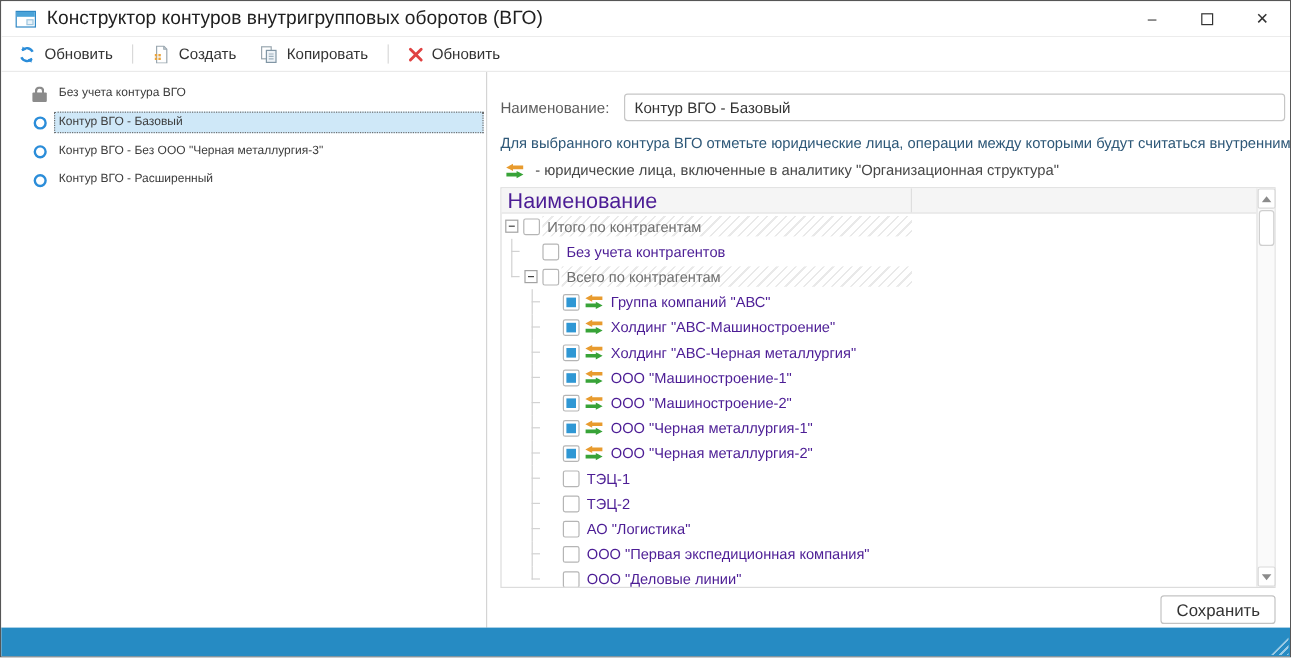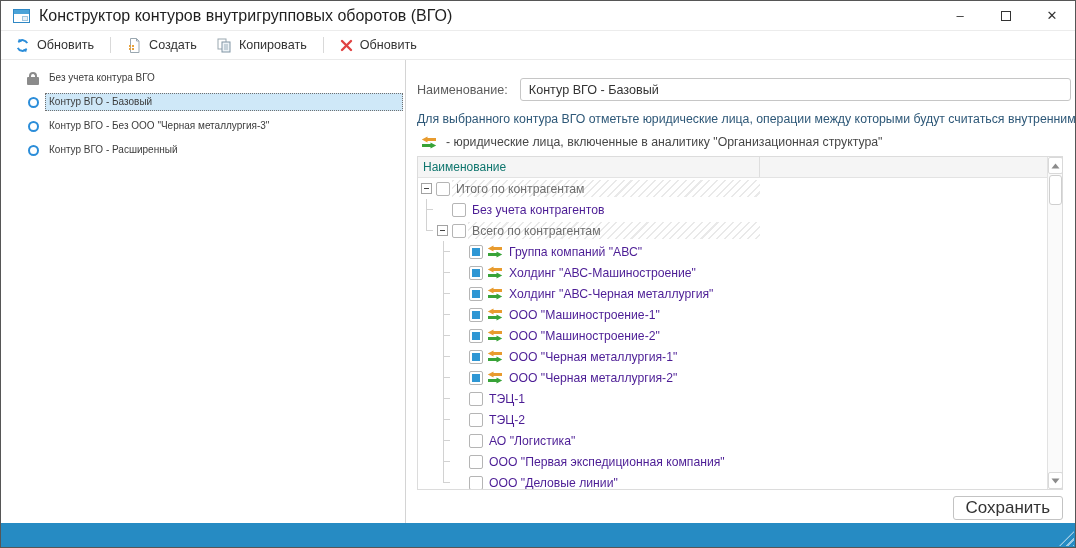--- a/index.html
+++ b/index.html
@@ -40,21 +40,21 @@
   .name-label { font-size:12.6px; color:#5c5c5c; flex:none; }
   .name-input { margin-left:12px; width:551px; height:23px; border:1px solid #c6c6c6; border-radius:3px; font-family:"Liberation Sans", sans-serif; font-size:12.6px; color:#333; padding:0 8px; outline:none; background:#fff; }
   .instruction { margin-top:11px; font-size:12.3px; color:#2e5878; flex:none; white-space:nowrap; }
   .legend-row { margin-top:9px; display:flex; align-items:center; gap:9px; flex:none; }
   .legend-text { font-size:12.3px; color:#474747; }
 
   
   .tree { margin-top:7px; width:646px; height:334px; border:1px solid #dcdcdc; display:flex; flex:none; background:#fff; }
   .tree-content { flex:1; display:flex; flex-direction:column; min-width:0; }
   .tree-header { height:21px; background:#f5f5f5; border-bottom:1px solid #e3e3e3; display:flex; flex:none; }
-  .th-col1 { width:342px; border-right:1px solid #dedede; font-size:12px; color:#0f766e; display:flex; align-items:center; padding-left:5px; flex:none; }
+  .th-col1 { width:342px; border-right:1px solid #dedede; font-size:18px; color:#4c1d95; display:flex; align-items:center; padding-left:5px; flex:none; }
   .th-col2 { flex:1; }
   .tree-body { flex:1; overflow:hidden; }
   .tree-row { height:21px; display:flex; align-items:center; }
   .row-col1 { width:342px; height:100%; display:flex; align-items:center; flex:none; }
   .expander { width:11px; height:11px; border:1px solid #a3a3a3; background:#fff; position:relative; flex:none; }
   .expander::after { content:''; position:absolute; left:2px; right:2px; top:4px; border-top:1px solid #444; }
   .cbx { width:14px; height:14px; border:1px solid #b5b5b5; border-radius:2px; background:#fff; position:relative; flex:none; }
   .cbx.checked::after { content:''; position:absolute; left:2px; top:2px; width:8px; height:8px; background:#2f97d4; }
   .conn { position:relative; width:8px; height:21px; flex:none; }
   .conn::before { content:''; position:absolute; left:0; top:0; bottom:0; border-left:1px solid #d2d2d2; }
@@ -66,21 +66,21 @@
   .org-icon { flex:none; margin-left:4px; display:flex; align-items:center; }
 
   
   .vscroll { width:15px; border-left:1px solid #e2e2e2; background:#fafafa; display:flex; flex-direction:column; align-items:center; flex:none; }
   .sc-btn { width:15px; height:17px; background:#fff; border:1px solid #d9d9d9; border-radius:2px; display:flex; align-items:center; justify-content:center; flex:none; }
   .sc-btn svg { display:block; }
   .sc-thumb { width:13px; height:30px; margin-top:1px; background:#fff; border:1px solid #cfcfcf; border-radius:3px; flex:none; }
   .sc-track { flex:1; }
 
   .footer-row { display:flex; justify-content:flex-end; width:646px; margin-top:6px; flex:none; }
-  .save-btn { min-width:72px; height:24px; background:#fff; border:1px solid #c3c3c3; border-radius:3px; font-family:"Liberation Sans", sans-serif; font-size:17px; color:#333; padding:0 12px; }
+  .save-btn { min-width:72px; height:24px; background:#fff; border:1px solid #c3c3c3; border-radius:3px; font-family:"Liberation Sans", sans-serif; font-size:14px; color:#333; padding:0 12px; }
 
   
   .statusbar { height:24px; background:#268bc3; flex:none; position:relative; }
   .resize-grip { position:absolute; right:1px; bottom:1px; width:15px; height:15px;
     background:repeating-linear-gradient(135deg, rgba(255,255,255,0.55) 0 2px, rgba(0,0,0,0) 2px 5px);
     clip-path:polygon(100% 0, 100% 100%, 0 100%); }
 </style>
 </head>
 <body>
 

